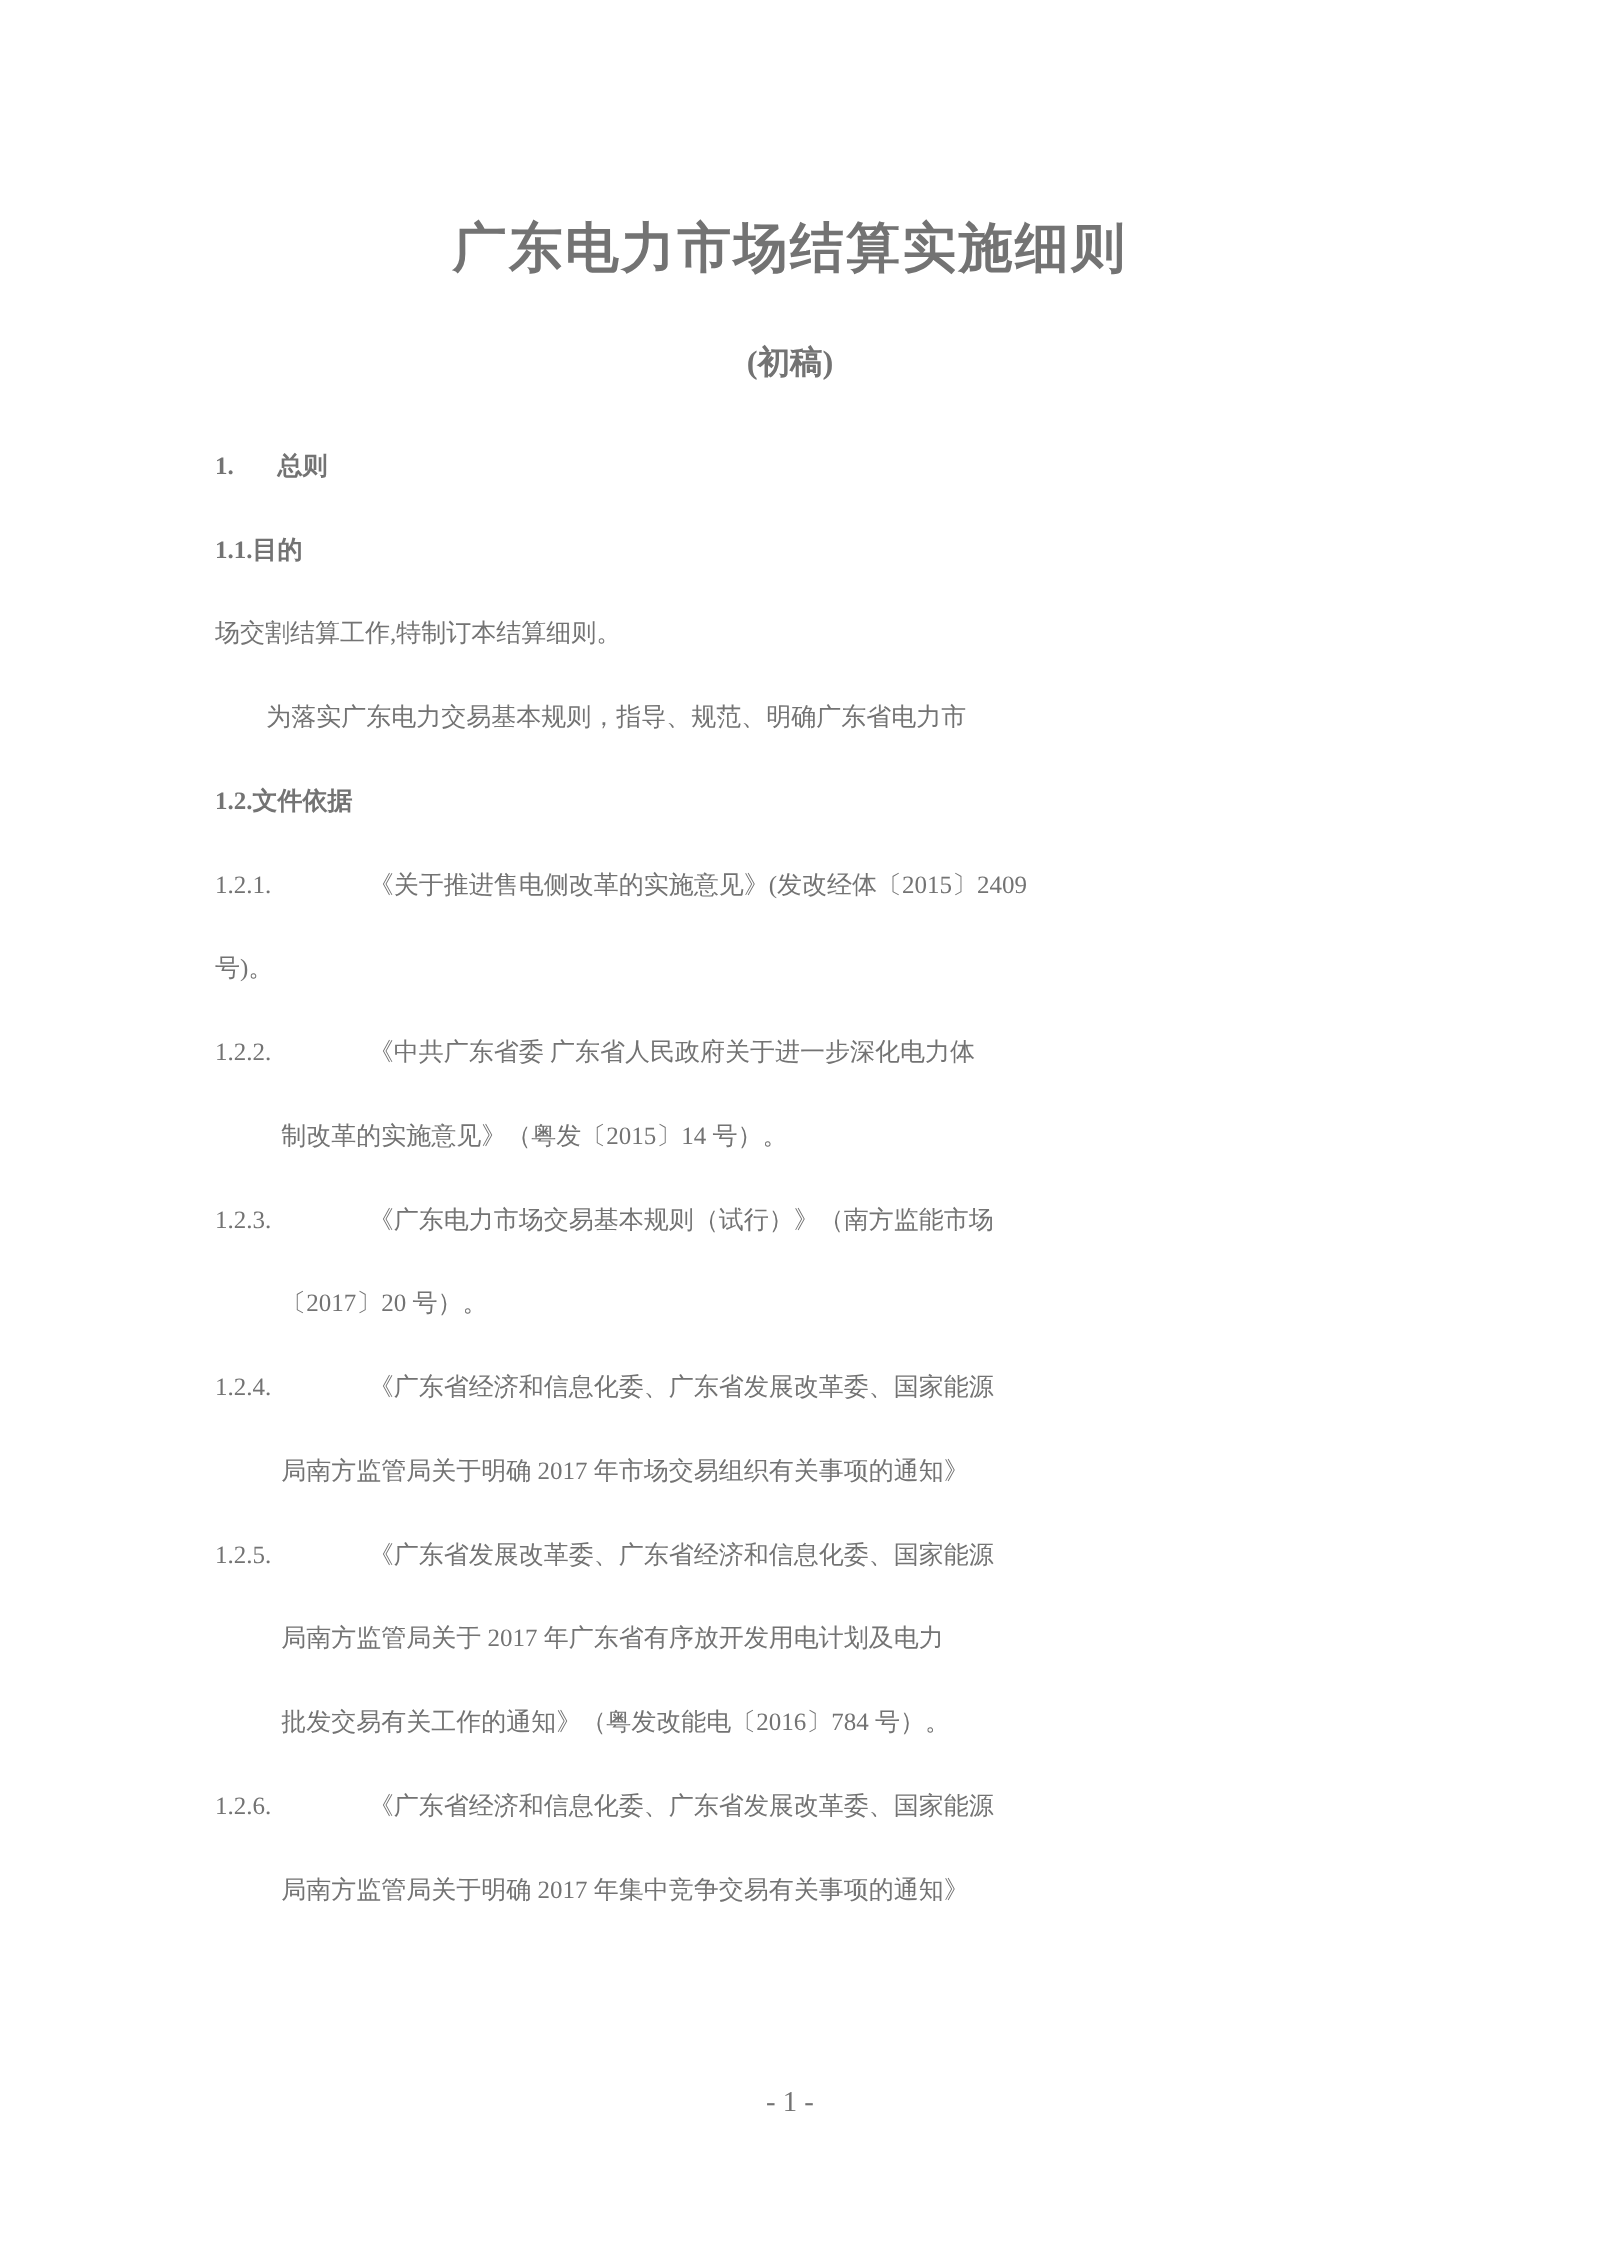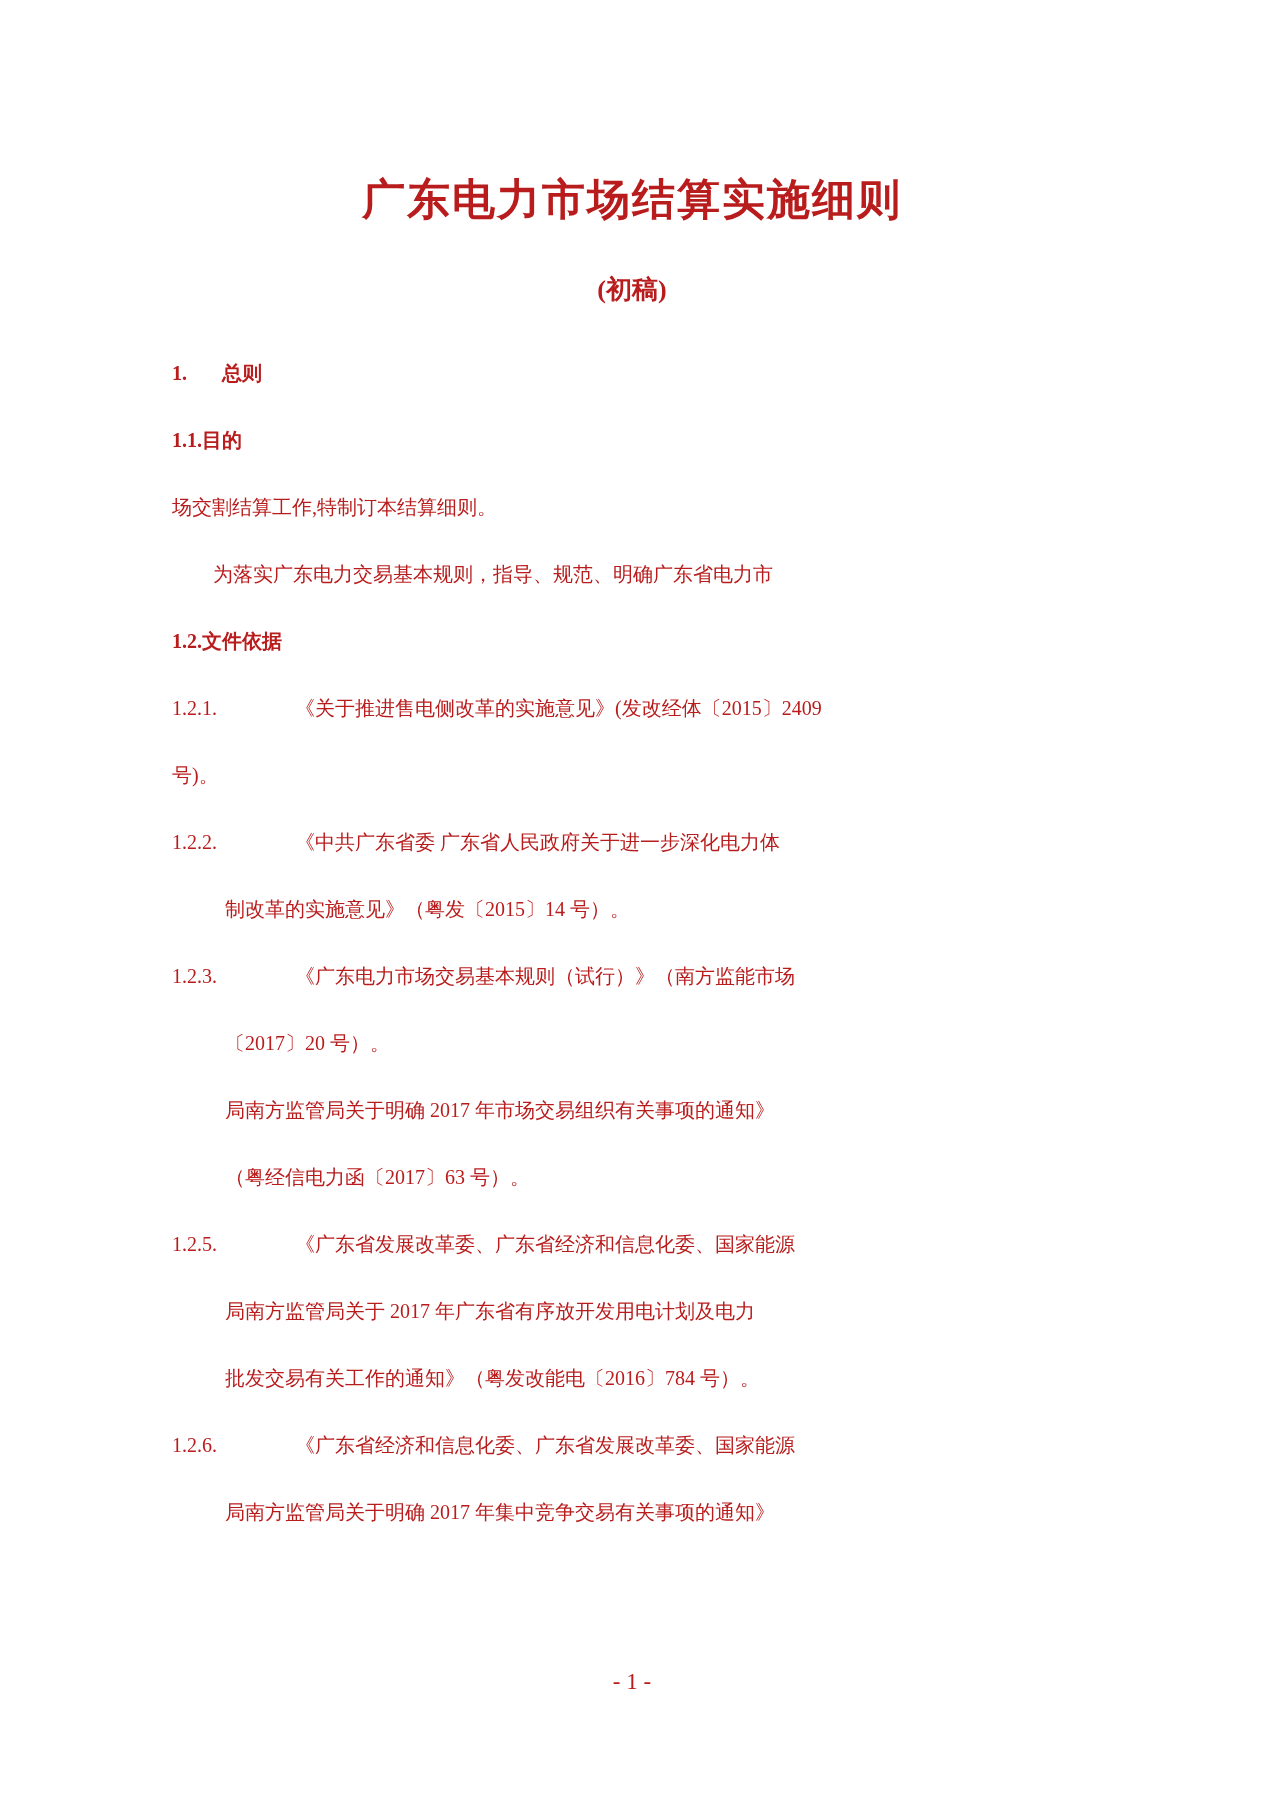--- a/index.html
+++ b/index.html
@@ -3,21 +3,21 @@
 <meta charset="utf-8">
 <style>
   html, body { margin: 0; padding: 0; background: #e8e8e8; }
   .page {
     position: relative;
     width: 1280px;
     height: 1809px;
     margin: 0 auto;
     background: #ffffff;
     font-family: "Liberation Serif", serif;
-    color: #b91c1c;
+    color: #737373;
     overflow: hidden;
   }
   .content {
     position: absolute;
     left: 172px;
     top: 150px;
     width: 920px;
   }
   .doc-title {
     height: 100px;
@@ -89,22 +89,22 @@
 
     <div class="line"><span class="item-num">1.2.1.</span><span>《关于推进售电侧改革的实施意见》(发改经体〔2015〕2409</span></div>
     <div class="line cont0">号)。</div>
 
     <div class="line"><span class="item-num">1.2.2.</span><span>《中共广东省委 广东省人民政府关于进一步深化电力体</span></div>
     <div class="line cont">制改革的实施意见》（粤发〔2015〕14 号）。</div>
 
     <div class="line"><span class="item-num">1.2.3.</span><span>《广东电力市场交易基本规则（试行）》（南方监能市场</span></div>
     <div class="line cont">〔2017〕20 号）。</div>
 
+    <div class="line"><span class="item-num">1.2.4.</span><span>《广东省经济和信息化委、广东省发展改革委、国家能源</span></div>
     <div class="line cont">局南方监管局关于明确 2017 年市场交易组织有关事项的通知》</div>
-    <div class="line cont">（粤经信电力函〔2017〕63 号）。</div>
 
     <div class="line"><span class="item-num">1.2.5.</span><span>《广东省发展改革委、广东省经济和信息化委、国家能源</span></div>
     <div class="line cont">局南方监管局关于 2017 年广东省有序放开发用电计划及电力</div>
     <div class="line cont">批发交易有关工作的通知》（粤发改能电〔2016〕784 号）。</div>
 
     <div class="line"><span class="item-num">1.2.6.</span><span>《广东省经济和信息化委、广东省发展改革委、国家能源</span></div>
     <div class="line cont">局南方监管局关于明确 2017 年集中竞争交易有关事项的通知》</div>
 
   </div>
 

